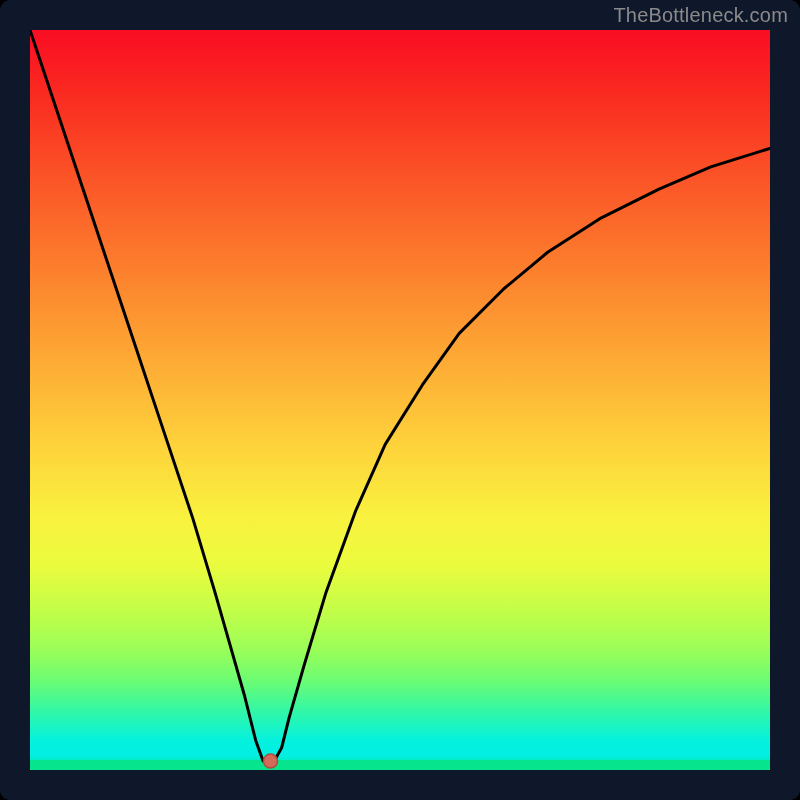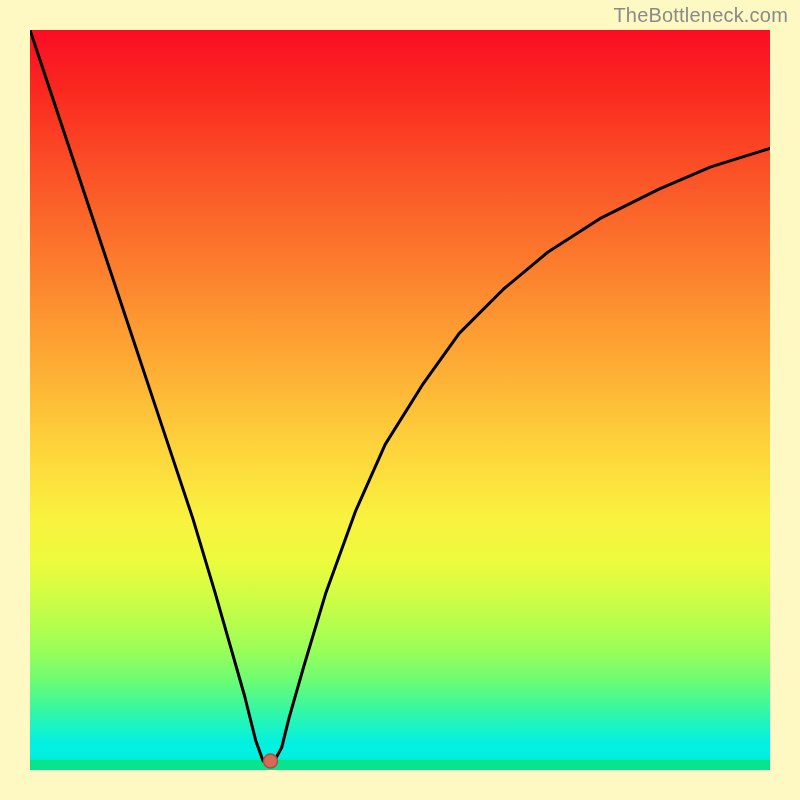--- a/index.html
+++ b/index.html
@@ -8,21 +8,22 @@
     width: 800px;
     height: 800px;
     overflow: hidden;
     background: #000;
     font-family: Arial, Helvetica, sans-serif;
   }
   .frame {
     position: relative;
     width: 800px;
     height: 800px;
-    background: #fef9c3;
+    background: #0f172a;
+    border-radius: 10px;
   }
   .plot-area {
     position: absolute;
     left: 30px;
     top: 30px;
     width: 740px;
     height: 740px;
     
     background: linear-gradient(
       to bottom,

